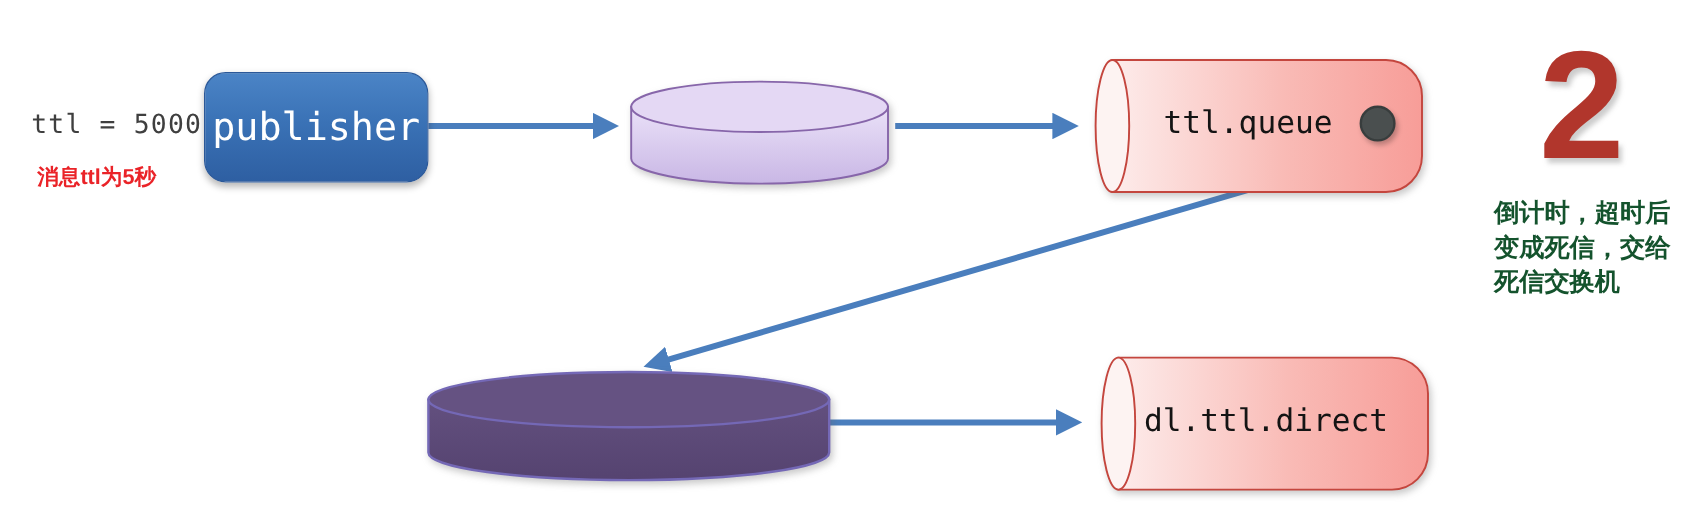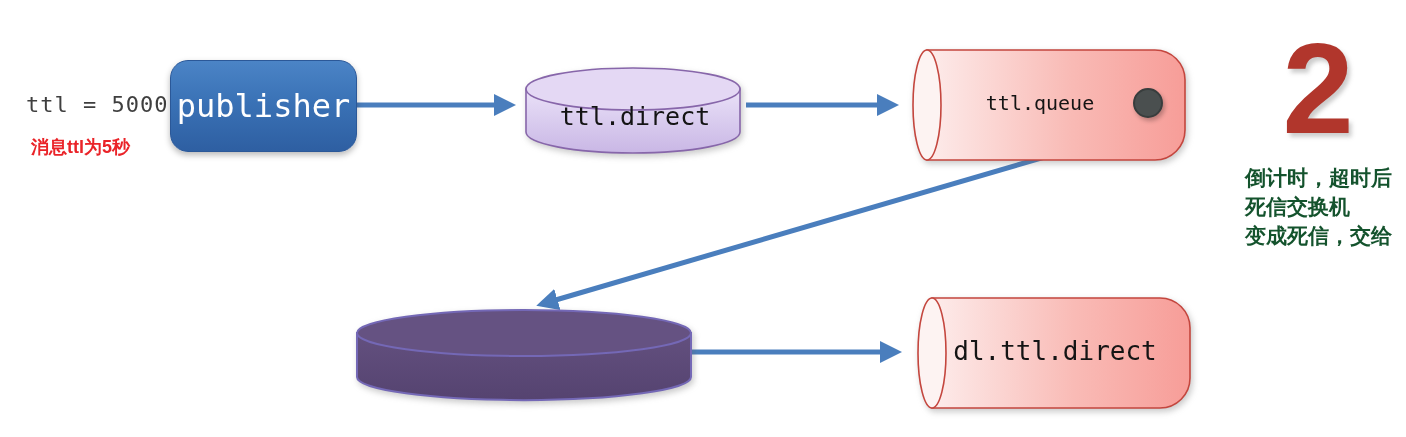--- a/index.html
+++ b/index.html
@@ -79,34 +79,33 @@
   <svg class="shape-shadow" style="left:524px;top:66px;" width="222" height="92" viewBox="0 0 222 92">
     <defs>
       <linearGradient id="gLav" x1="0" y1="0" x2="0" y2="1">
         <stop offset="0%" stop-color="#eae1f8"></stop>
           <stop offset="100%" stop-color="#c9b7e5"></stop>
       </linearGradient>
     </defs>
     <path d="M2,23 L2,66 A107,21 0 0 0 216,66 L216,23 Z" fill="url(#gLav)" stroke="#8766aa" stroke-width="1.6"></path>
     <ellipse cx="109" cy="23" rx="107" ry="21" fill="#e4d8f4" stroke="#8766aa" stroke-width="1.6"></ellipse>
   </svg>
-  <div class="abs node-label lbl-dark" style="left:524px;top:92px;width:222px;height:48px;">ttl.direct</div>
 
   <svg class="shape-shadow" style="left:905px;top:46px;" width="288" height="118" viewBox="0 0 288 118">
     <defs>
       <linearGradient id="gPink1" x1="0" y1="0" x2="1" y2="0">
         <stop offset="0%" stop-color="#fdeceb"></stop>
           <stop offset="55%" stop-color="#f9bbb6"></stop>
         <stop offset="100%" stop-color="#f79d98"></stop>
       </linearGradient>
     </defs>
     <path d="M22,4 L250,4 A30,30 0 0 1 280,34 L280,84 A30,30 0 0 1 250,114 L22,114 Z" fill="url(#gPink1)" stroke="#c4463e" stroke-width="1.6"></path>
     <ellipse cx="22" cy="59" rx="14" ry="55" fill="#fdf3f2" stroke="#c4463e" stroke-width="1.6"></ellipse>
   </svg>
-  <div class="abs node-label lbl-dark" style="left:930px;top:85px;width:220px;height:36px;font-size:20px;">ttl.queue</div>
+  <div class="abs node-label lbl-dark" style="left:930px;top:85px;width:220px;height:36px;font-size:26px;">ttl.queue</div>
   <div class="abs msg-dot"></div>
 
   <svg class="shape-shadow" style="left:354px;top:308px;" width="340" height="96" viewBox="0 0 340 96">
     <defs>
       <linearGradient id="gPurp" x1="0" y1="0" x2="0" y2="1">
         <stop offset="0%" stop-color="#63507f"></stop>
           <stop offset="100%" stop-color="#554370"></stop>
       </linearGradient>
     </defs>
     <path d="M3,25 L3,69 A166,23 0 0 0 337,69 L337,25 Z" fill="url(#gPurp)" stroke="#7468b6" stroke-width="2"></path>
@@ -122,17 +121,17 @@
       </linearGradient>
     </defs>
     <path d="M22,4 L250,4 A30,30 0 0 1 280,34 L280,84 A30,30 0 0 1 250,114 L22,114 Z" fill="url(#gPink2)" stroke="#c4463e" stroke-width="1.6"></path>
     <ellipse cx="22" cy="59" rx="14" ry="55" fill="#fdf3f2" stroke="#c4463e" stroke-width="1.6"></ellipse>
   </svg>
   <div class="abs node-label lbl-dark" style="left:925px;top:333px;width:260px;height:36px;font-size:26px;">dl.ttl.direct</div>
 
   <div class="abs step-number">2</div>
   <div class="abs step-note">
     <div>倒计时，超时后</div>
+    <div>变成死信，交给</div>
     <div>死信交换机</div>
-    <div>变成死信，交给</div>
   </div>
 
 </div>
 
 </body></html>

